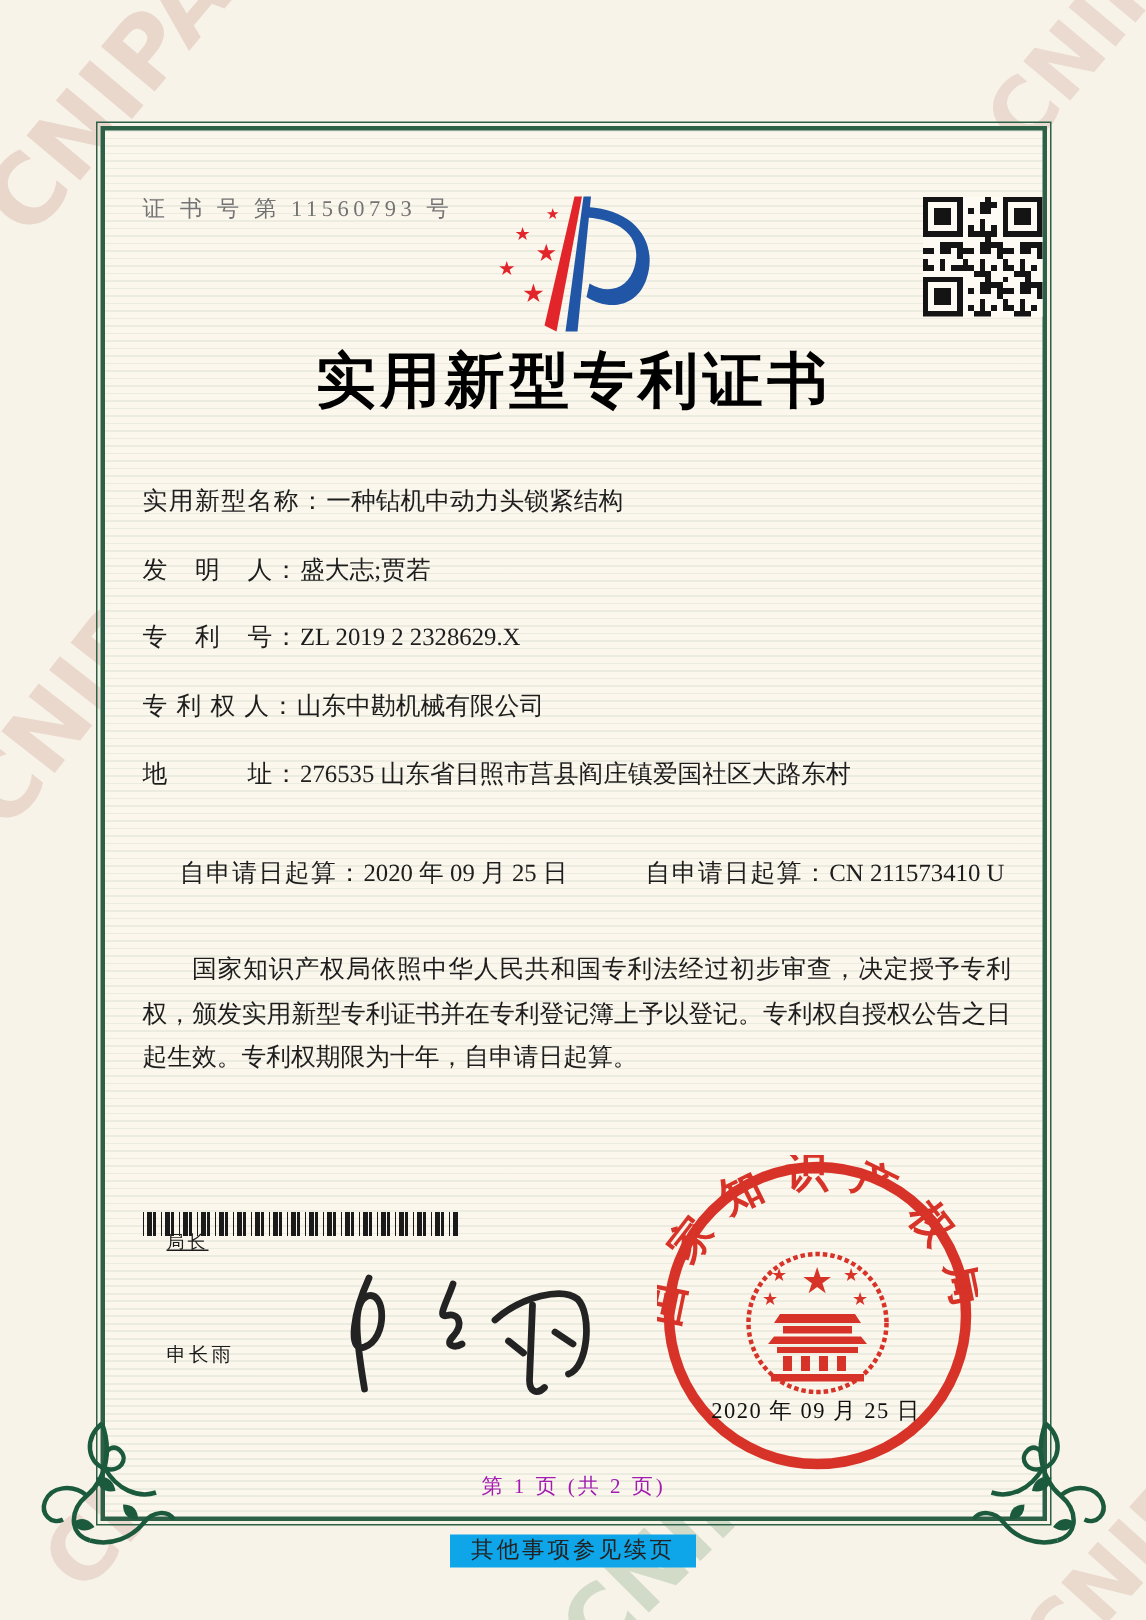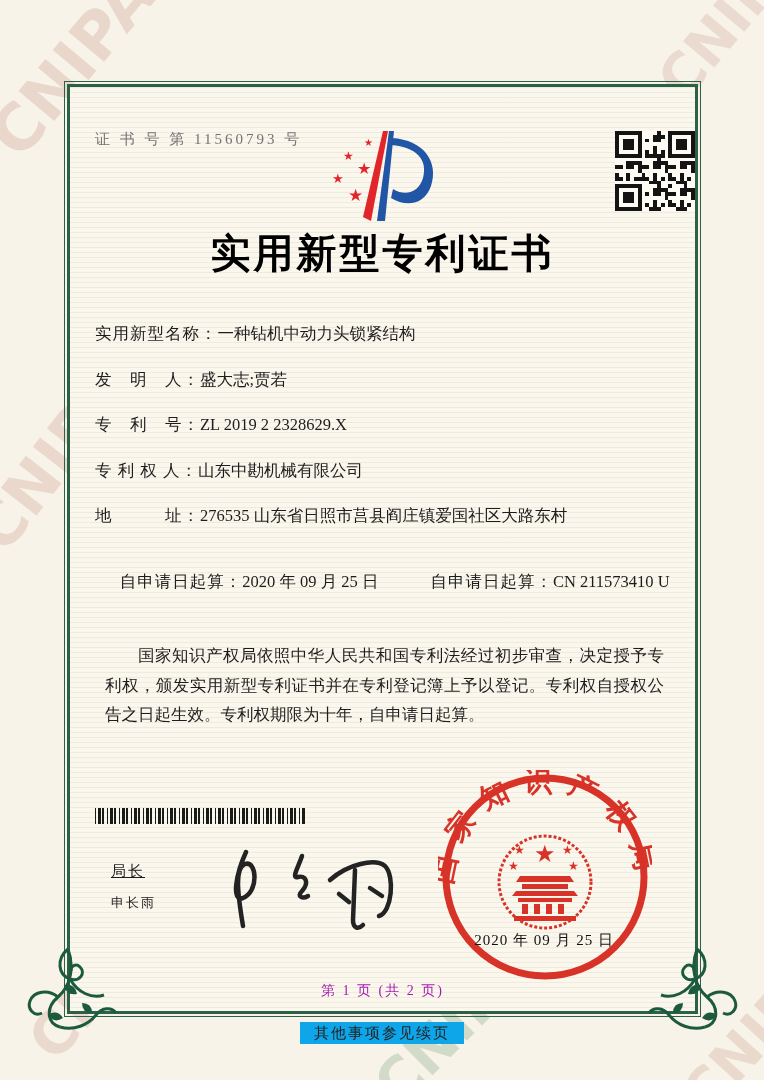--- a/index.html
+++ b/index.html
@@ -32,23 +32,23 @@
   .logo{left:328px;top:126px;}
   .title{
     left:65px;top:226px;width:635px;text-align:center;
     font-size:40px;font-weight:700;letter-spacing:3px;color:#000000;
   }
   .fields{left:95px;top:323px;width:585px;font-size:16.5px;}
   .frow{margin-bottom:23.5px;white-space:pre-wrap;}
   .flabel{letter-spacing:1px;}
   .grant-pair2{margin-left:52px;}
   .paras{left:95px;top:631px;width:579px;font-size:16.5px;line-height:29.5px;text-align:justify;}
-  .paras p{margin:10px;text-indent:2em;}
+  .paras p{margin:0;text-indent:2em;}
   .barcode{left:95px;top:808px;}
-  .sig-title{left:111px;top:862px;font-size:15px;letter-spacing:2px;text-decoration:underline;}
+  .sig-title{left:111px;top:820px;font-size:12px;letter-spacing:2px;text-decoration:underline;}
   .sig-name{left:111px;top:894px;font-size:13px;letter-spacing:2px;}
   .sig-script{left:212px;top:836px;}
   .seal{left:438px;top:770px;opacity:0.93;}
   .seal-date{left:468px;top:931px;width:152px;text-align:center;font-size:15px;letter-spacing:1px;color:#101010;}
   .page-num{left:65px;top:982px;width:635px;text-align:center;font-size:14px;letter-spacing:2px;color:#a21caf;}
   .cont-note{left:0;top:1024px;width:764px;text-align:center;font-size:15px;}
   .cont-note span{background:#0ea5e9;padding:3px 14px;letter-spacing:2px;color:#222;}
   .orn{left:18px;top:943px;}
   .orn.right{left:647px;transform:scaleX(-1);}
 </style>

